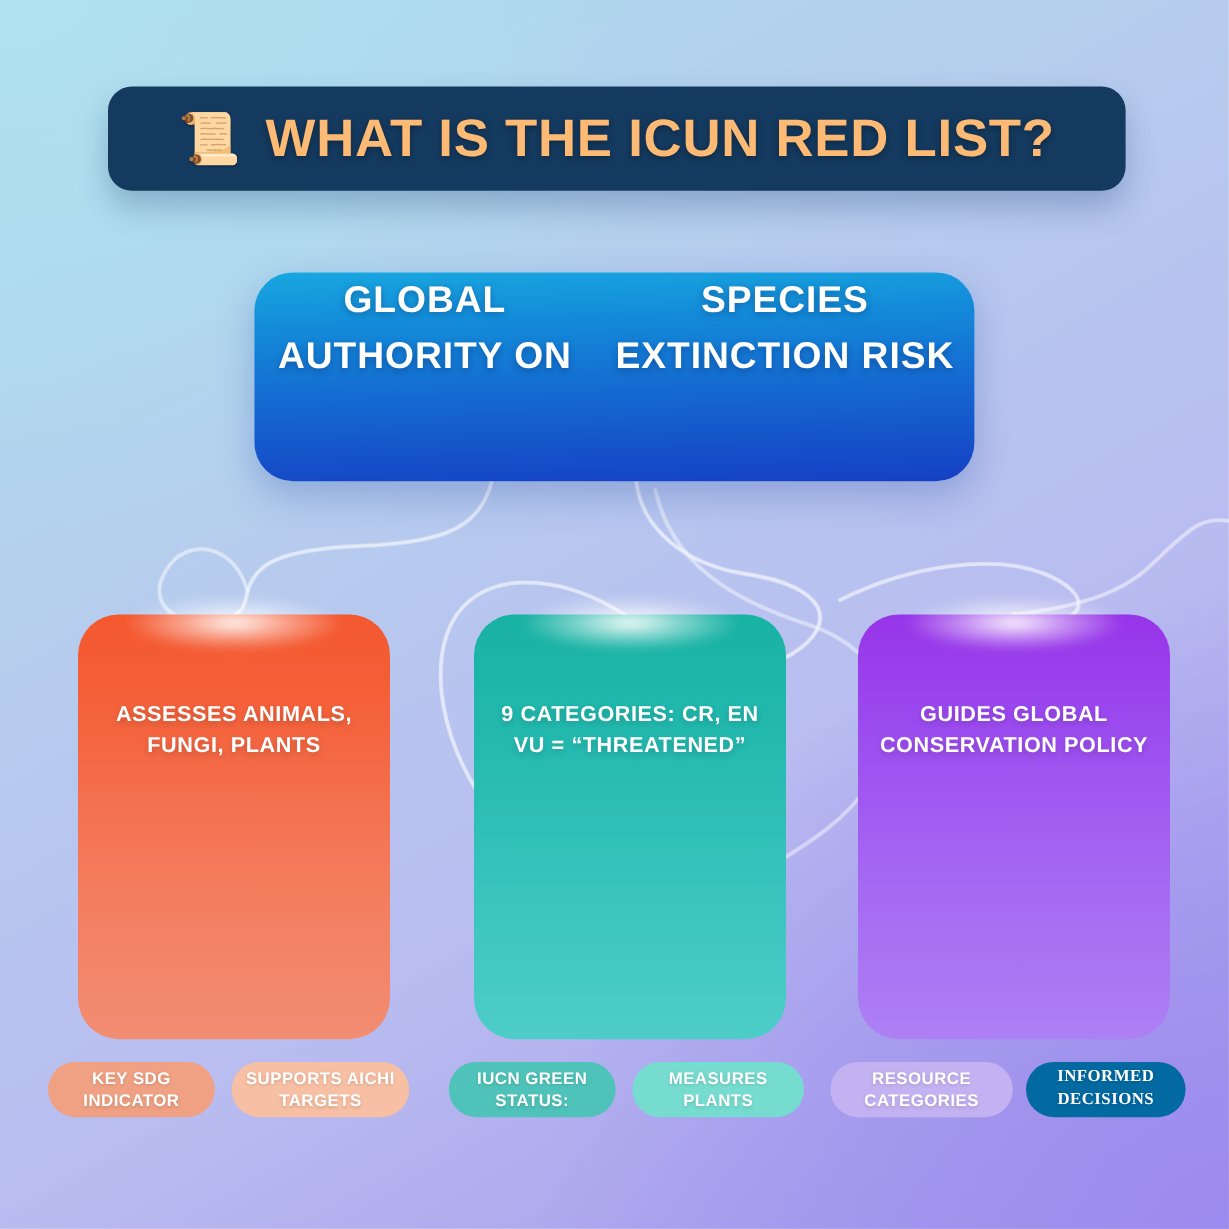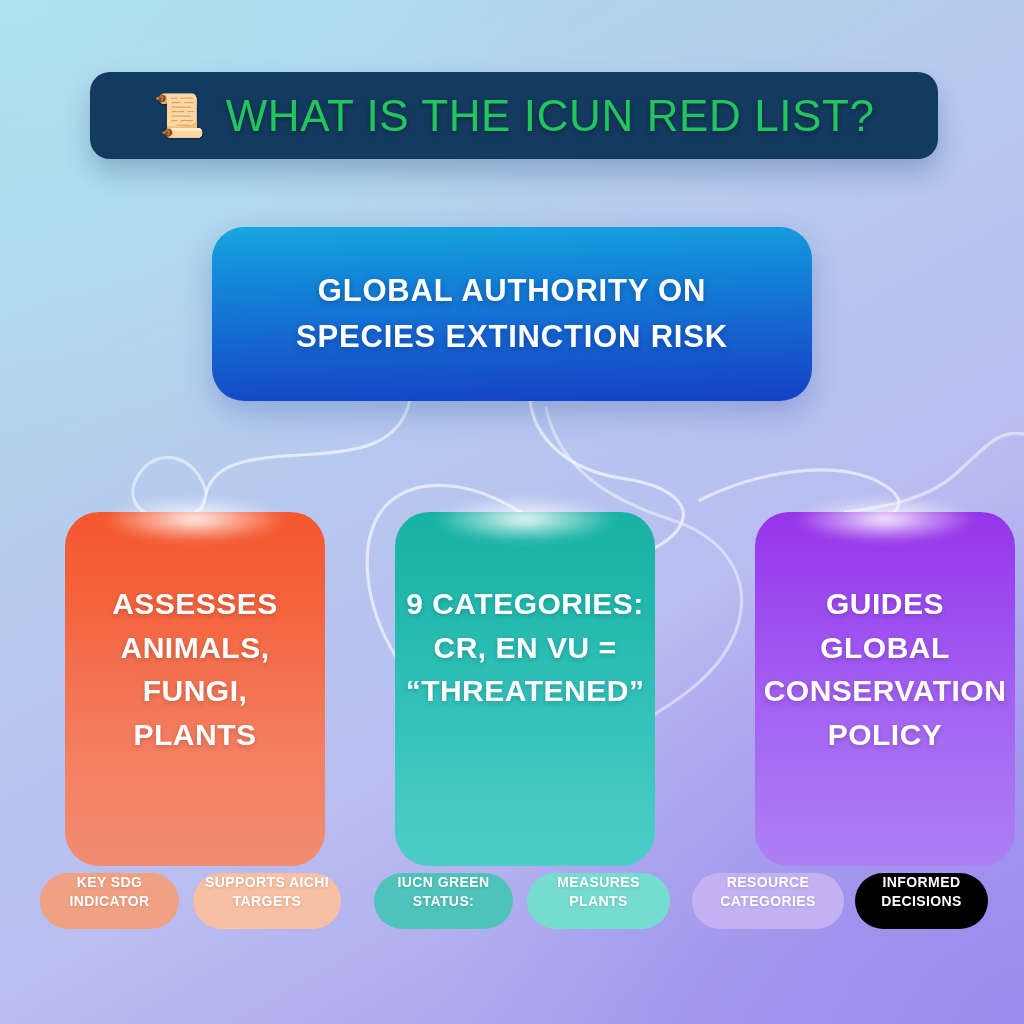--- a/index.html
+++ b/index.html
@@ -19,30 +19,30 @@
 
   
   .header-bar {
     position:absolute; left:90px; top:72px; width:848px; height:87px;
     background:#143a5f; border-radius:20px; z-index:3;
     display:flex; align-items:center; justify-content:center; gap:20px;
     box-shadow: 0 14px 26px rgba(30,60,110,0.28);
   }
   .scroll-icon { font-size:42px; line-height:1; filter:drop-shadow(0 1px 1px rgba(0,0,0,.3)); }
   .header-title {
-    color:#22c55e; font-size:44px; font-weight:normal; letter-spacing:0.6px;
+    color:#fdba74; font-size:44px; font-weight:bold; letter-spacing:0.6px;
     white-space:nowrap; text-shadow:0 2px 5px rgba(0,0,0,0.33);
   }
 
   
   .main-card {
     position:absolute; left:212px; top:227px; width:600px; height:174px;
     border-radius:32px; z-index:3;
     background:linear-gradient(178deg,#18a7e0 0%,#1389d8 26%,#1566d0 60%,#1540c4 100%);
-    display:flex; flex-direction:column; align-items:center; justify-content:center;
+    display:flex; flex-direction:row; align-items:flex-start; justify-content:center;
     box-shadow:0 12px 30px rgba(20,60,150,0.25);
   }
   .main-card-line {
     color:#fff; font-size:31px; font-weight:bold; letter-spacing:0.8px;
     line-height:1.5; text-align:center; text-shadow:0 2px 6px rgba(0,30,90,0.35);
   }
 
   
   .cards { position:absolute; left:0; top:0; width:1024px; height:1024px; z-index:3; pointer-events:none; }
   .card {
@@ -51,45 +51,45 @@
     display:flex; align-items:flex-start; justify-content:center;
     padding-top:70px;
   }
   .card-glow {
     position:absolute; top:-16px; left:50%; transform:translateX(-50%);
     width:180px; height:46px; border-radius:50%;
     background:radial-gradient(ellipse at center, rgba(255,255,255,0.95) 0%, rgba(255,255,255,0.45) 34%, rgba(255,255,255,0) 72%);
     filter:blur(4px); pointer-events:none;
   }
   .card-text {
-    color:#ffffff; font-size:30px; font-weight:bold; letter-spacing:0.5px;
+    color:#ffffff; font-size:18px; font-weight:bold; letter-spacing:0.5px;
     line-height:1.45; text-align:center; padding:0 14px;
     text-shadow:0 2px 5px rgba(0,0,0,0.18);
   }
   #card-orange { left:65px; background:linear-gradient(180deg,#f4582f 0%,#f4613a 22%,#f4795a 58%,#f28d72 100%); }
   #card-teal   { left:395px; background:linear-gradient(180deg,#18b2a3 0%,#22b8ae 26%,#37c3bd 62%,#4ecdc8 100%); }
-  #card-purple { left:755px; background:linear-gradient(180deg,#9734e8 0%,#9b49ef 24%,#a566f2 60%,#ad80f4 100%); }
+  #card-purple { left:715px; background:linear-gradient(180deg,#9734e8 0%,#9b49ef 24%,#a566f2 60%,#ad80f4 100%); }
 
   
   .pills { position:absolute; left:0; top:873px; width:1024px; height:58px; z-index:3; }
   .pill {
-    position:absolute; top:0; height:56px; border-radius:28px;
-    display:flex; justify-content:center;
+    position:absolute; top:12px; height:46px; border-radius:28px;
+    display:flex; align-items:center; justify-content:center;
   }
   .pill-text {
     color:#ffffff; font-size:14px; font-weight:bold; letter-spacing:0.4px;
     line-height:1.35; text-align:center; padding:0 10px;
     text-shadow:0 1px 3px rgba(0,0,0,0.15);
   }
   #pill-0 { left:40px;  width:139px; background:#f0a183; }
   #pill-1 { left:193px; width:148px; background:#f7bfa3; }
   #pill-2 { left:374px; width:139px; background:#4fc3ba; }
   #pill-3 { left:527px; width:143px; background:#77dcd0; }
   #pill-4 { left:692px; width:152px; background:#c3b2f2; }
-  #pill-5 { left:855px; width:133px; background:#000000; }
+  #pill-5 { left:855px; width:133px; background:#0369a1;font-family:Liberation Serif, serif; }
 </style>
 </head>
 <body>
 
 <svg id="lines" viewBox="0 0 1024 1024">
   <g fill="none" stroke="#ffffff" stroke-linecap="round" opacity="0.85">
     <path stroke-width="3.2" opacity="0.72" d="M 410 400 C 400 445, 360 452, 300 455 C 232 458, 212 470, 206 494 C 202 512, 200 508, 196 512"></path>
     <path stroke-width="3.2" opacity="0.6" d="M 206 492 C 196 455, 160 448, 142 470 C 120 498, 140 520, 176 520"></path>
     <path stroke-width="3.2" opacity="0.75" d="M 530 400 C 534 440, 570 470, 620 478 C 690 488, 700 520, 660 545 C 620 570, 560 540, 520 512"></path>
     <path stroke-width="3.2" opacity="0.7" d="M 520 512 C 470 480, 420 478, 392 500 C 356 528, 360 600, 398 660 C 420 694, 430 730, 424 772"></path>

